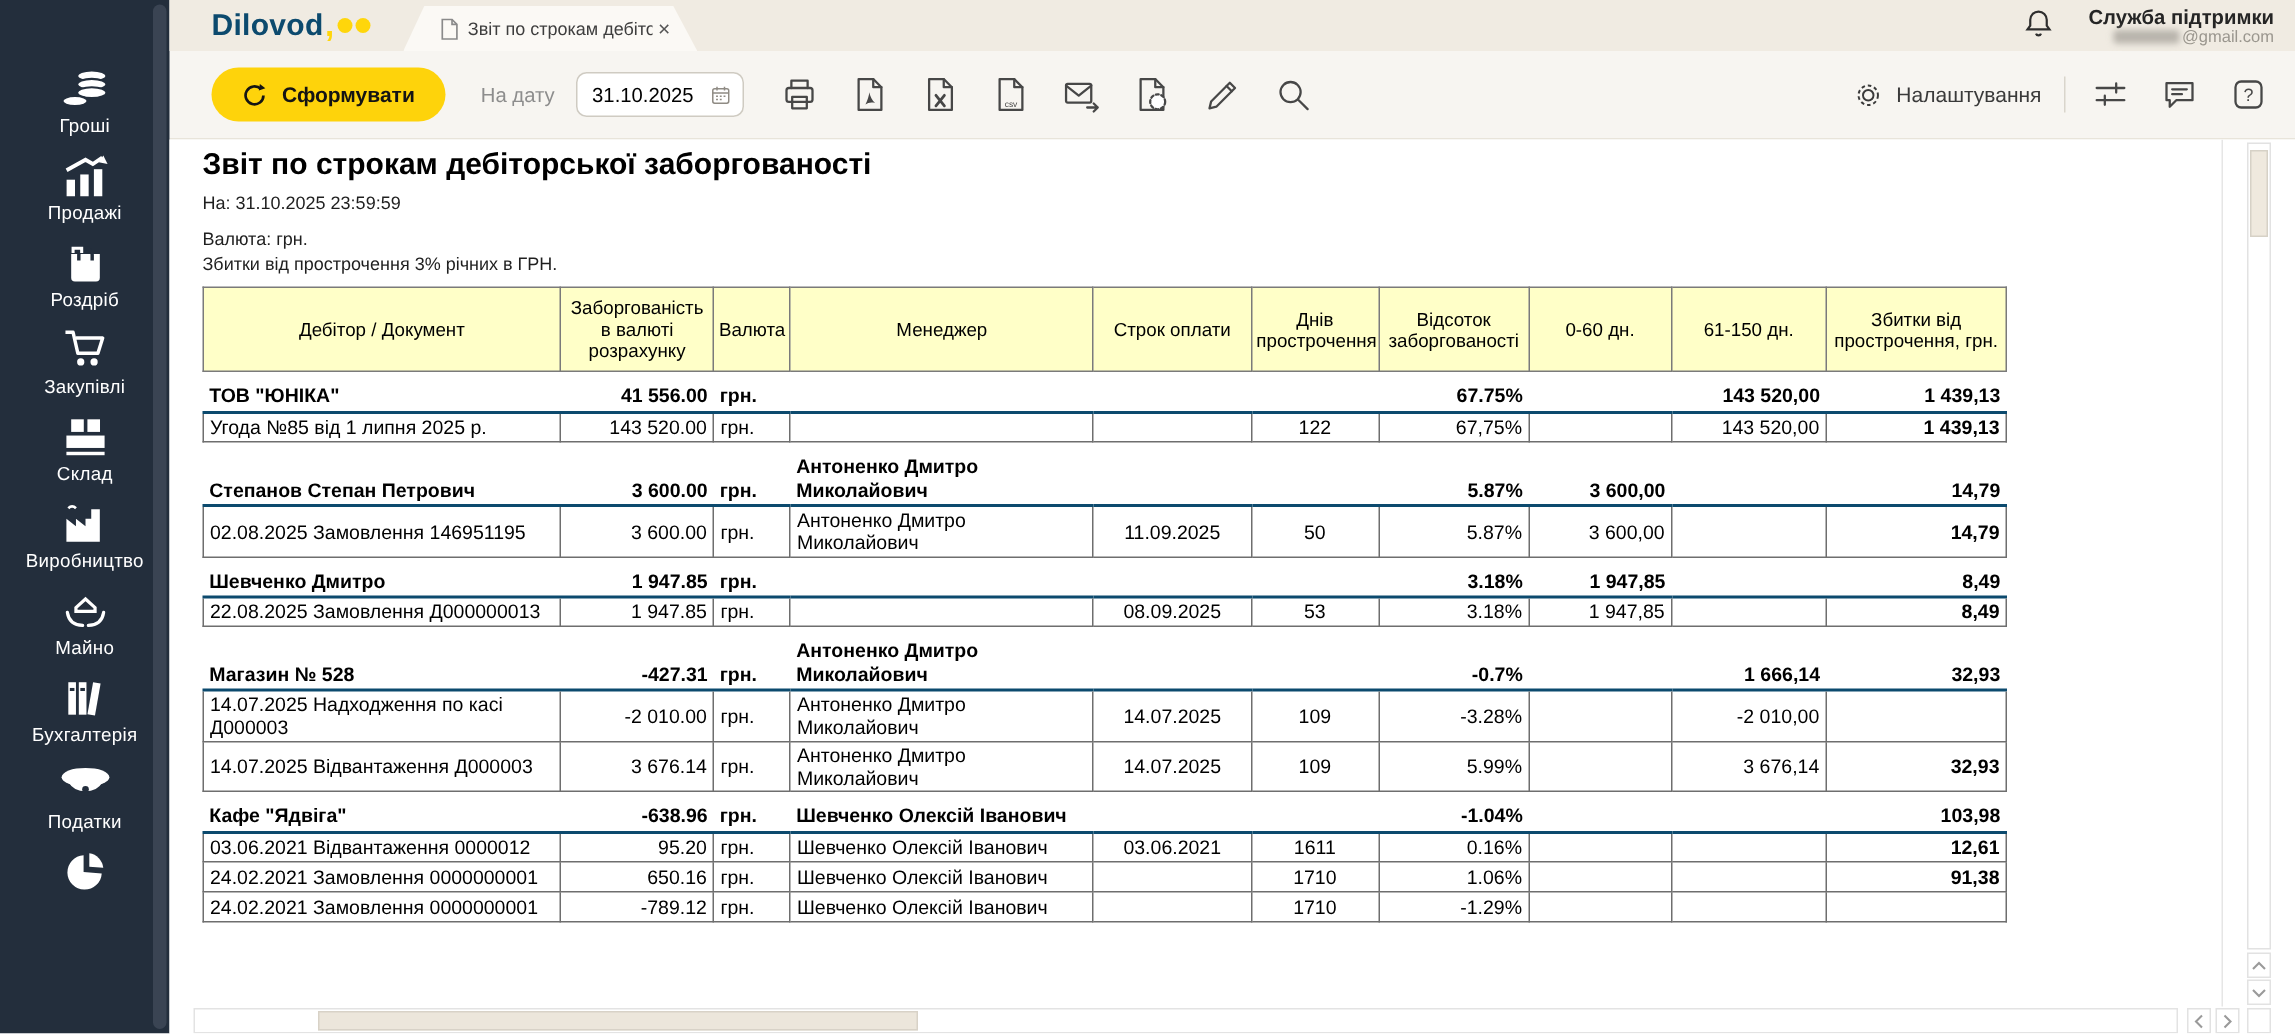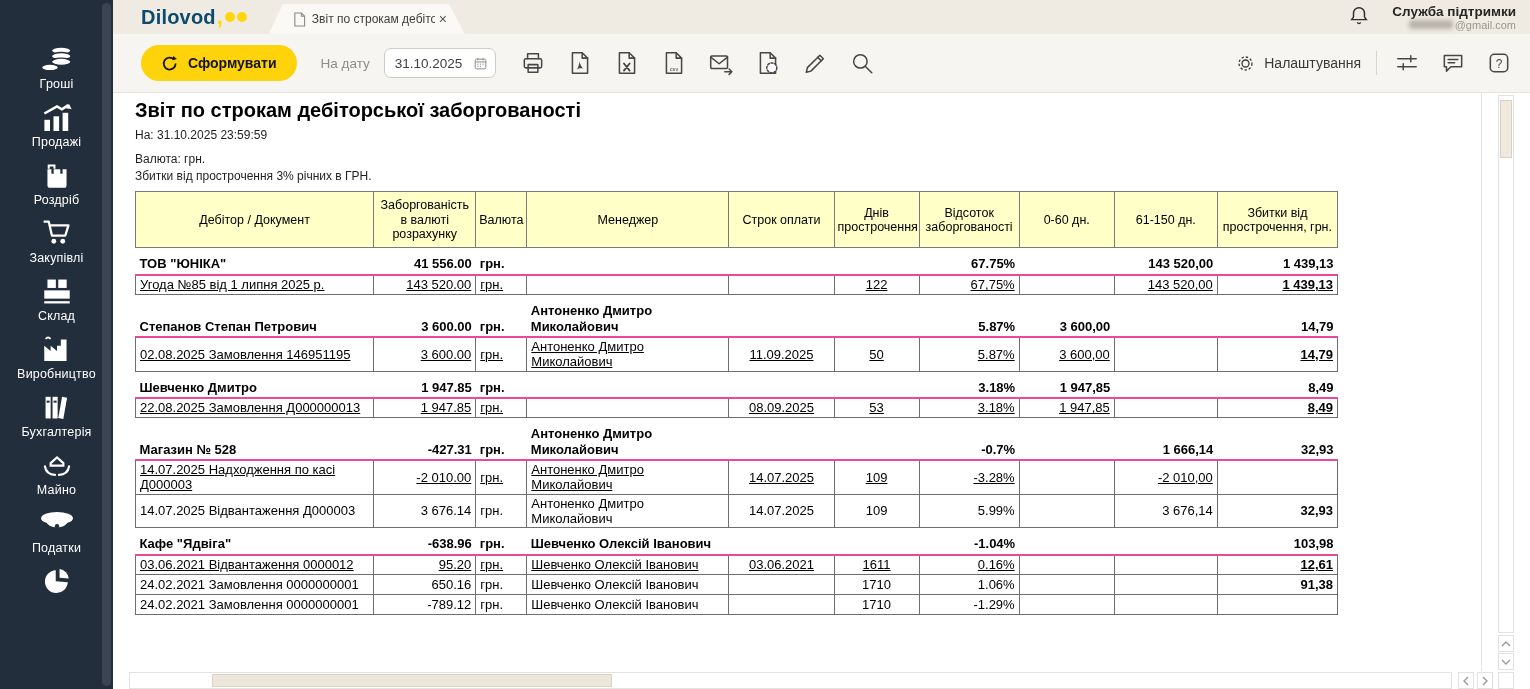--- a/index.html
+++ b/index.html
@@ -39,42 +39,42 @@
   .support { text-align:right; }
   .support-title { font-size:13.5px; font-weight:700; color:#252525; }
   .support-email { font-size:11px; color:#9a968e; display:flex; align-items:center; justify-content:flex-end; gap:2px; }
   .blurbox { display:inline-block; width:44px; height:9px; background:#b8b4ac; border-radius:2px; filter:blur(2px); }
 
   
   .toolbar { height:59px; background:#f7f5f1; display:flex; align-items:center; padding:0 16px 0 28px; border-bottom:1px solid #e8e4da; flex-shrink:0; }
   .gen-btn { background:#fed30b; border:none; border-radius:18px; height:36px; padding:0 20px; display:flex; align-items:center; gap:10px; font-family:inherit; font-size:14px; font-weight:700; color:#141414; cursor:pointer; }
   .ondate { color:#8d8d8d; font-size:13.5px; margin:0 14px 0 24px; }
   .date-wrap { width:112px; height:30px; background:#ffffff; border:1px solid #cfcbc2; border-radius:7px; display:flex; align-items:center; padding:0 8px 0 10px; }
-  .date-input { border:none; outline:none; width:78px; font-family:inherit; font-size:13.5px; color:#404040; background:transparent; padding:0; }
+  .date-input { border:none; outline:none; width:78px; font-family:inherit; font-size:13.5px; color:#000000; background:transparent; padding:0; }
   .cal-icon { display:flex; color:#8f8b84; }
   .doc-icons { display:flex; align-items:center; gap:17px; margin-left:22px; }
   .tool-btn { background:none; border:none; padding:2px; cursor:pointer; display:flex; color:#474747; }
   .tool-btn svg { width:26px; height:26px; }
   .toolbar-right { margin-left:auto; display:flex; align-items:center; gap:15px; }
   .settings-btn { display:flex; align-items:center; gap:8px; font-size:14px; color:#3a3a3a; cursor:pointer; }
   .vdiv { width:1px; height:24px; background:#d9d5cc; }
   .panel-icons { display:flex; align-items:center; gap:16px; }
 
   
   .content { flex:1; position:relative; background:#ffffff; overflow:hidden; }
   .report { position:absolute; left:22px; top:4px; right:50px; }
   .report-title { font-size:20px; font-weight:700; margin:2px 0 5px; color:#000; }
   .meta { font-size:12px; color:#1f1f1f; line-height:1.4; }
   .meta-date { margin-bottom:7px; }
 
   table.rep { border-collapse:collapse; table-layout:fixed; margin-top:7px; font-size:13px; color:#000; }
   .rep th { background:#ffffc8; border:1px solid #7a7a7a; font-weight:400; font-size:12.5px; text-align:center; padding:3px 3px; line-height:1.15; height:56px; }
   .rep td { padding:1px 4px; line-height:1.18; height:20px; overflow:hidden; }
   .rep tr.detail td { border:1px solid #6e6e6e; vertical-align:middle; }
-  .rep tr.detail.sep td { border-top:2px solid #ec4899;text-decoration:underline; }
+  .rep tr.detail.sep td { border-top:2px solid #0c4a6e; }
   .rep tr.group td { border:none; font-weight:700; vertical-align:bottom; padding-top:8px; padding-bottom:2px; }
   .rep td.c0 { padding-right:12px; }
   .rep td.last { vertical-align:bottom; font-weight:700; }
   .a-left { text-align:left; } .a-right { text-align:right; } .a-center { text-align:center; }
 
   
   .report-edge { position:absolute; top:0; bottom:18px; right:48px; width:0; border-left:1px solid #e6e6e6; }
   .vscroll { position:absolute; top:2px; right:16px; width:16px; height:538px; background:#fff; border:1px solid #e2e2e2; cursor:pointer; }
   .vthumb { position:absolute; top:4px; left:1px; right:1px; height:58px; background:#efe9de; border:1px solid #d6d1c6; cursor:grab; }
   .sbtn { position:absolute; width:16px; height:17px; background:#fff; border:1px solid #e2e2e2; display:flex; align-items:center; justify-content:center; color:#9a9a9a; cursor:pointer; }
@@ -155,38 +155,38 @@
             <svg viewBox="0 0 24 22">
               <path d="M2 20.5 V8.5 l5 4 v-4 l5 4 v-4 l3 0 V3.5 h4.5 v17 z" fill="#fff"></path>
               <path d="M3 3 q2 -2 4 0" stroke="#fff" stroke-width="1.4" fill="none"></path>
             </svg>
           </span>
           <span class="side-label">Виробництво</span>
         </div>
         <div class="side-item">
           <span class="side-icon">
             <svg viewBox="0 0 24 22">
+              <path d="M7 9.5 l5 -4.5 5 4.5 v2 h-10 z" fill="none" stroke="#fff" stroke-width="1.7"></path>
+              <path d="M2.5 12 q1 6.5 8 6.8" stroke="#fff" stroke-width="1.7" fill="none" stroke-linecap="round"></path>
+              <path d="M21.5 12 q-1 6.5 -8 6.8" stroke="#fff" stroke-width="1.7" fill="none" stroke-linecap="round"></path>
+            </svg>
+          </span>
+          <span class="side-label">Майно</span>
+        </div>
+        <div class="side-item">
+          <span class="side-icon">
+            <svg viewBox="0 0 24 22">
               <rect x="3" y="3" width="4" height="17" fill="#fff"></rect>
               <rect x="8.5" y="3" width="4" height="17" fill="#fff"></rect>
               <rect x="14.5" y="3.2" width="4" height="17" transform="rotate(10 16.5 11.5)" fill="#fff"></rect>
               <rect x="3.8" y="6" width="2.4" height="1.6" fill="#232e3c"></rect>
               <rect x="9.3" y="6" width="2.4" height="1.6" fill="#232e3c"></rect>
             </svg>
           </span>
           <span class="side-label">Бухгалтерія</span>
-        </div>
-        <div class="side-item">
-          <span class="side-icon">
-            <svg viewBox="0 0 24 22">
-              <path d="M7 9.5 l5 -4.5 5 4.5 v2 h-10 z" fill="none" stroke="#fff" stroke-width="1.7"></path>
-              <path d="M2.5 12 q1 6.5 8 6.8" stroke="#fff" stroke-width="1.7" fill="none" stroke-linecap="round"></path>
-              <path d="M21.5 12 q-1 6.5 -8 6.8" stroke="#fff" stroke-width="1.7" fill="none" stroke-linecap="round"></path>
-            </svg>
-          </span>
-          <span class="side-label">Майно</span>
         </div>
         <div class="side-item">
           <span class="side-icon">
             <svg viewBox="0 0 26 20">
               <ellipse cx="13" cy="6.5" rx="11.5" ry="4.5" fill="#fff"></ellipse>
               <path d="M5 9 a8.5 6.5 0 0 0 16 0 z" fill="#fff"></path>
               <path d="M8 13.2 a6.2 3.4 0 0 0 10 0" fill="none" stroke="#232e3c" stroke-width="1.4"></path>
               <circle cx="13" cy="12.3" r="1.6" fill="#232e3c"></circle>
             </svg>
           </span>

